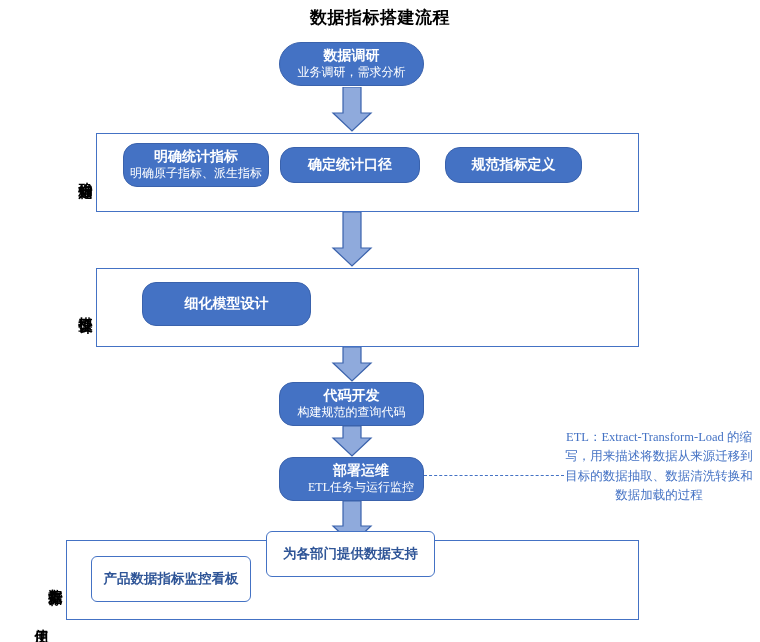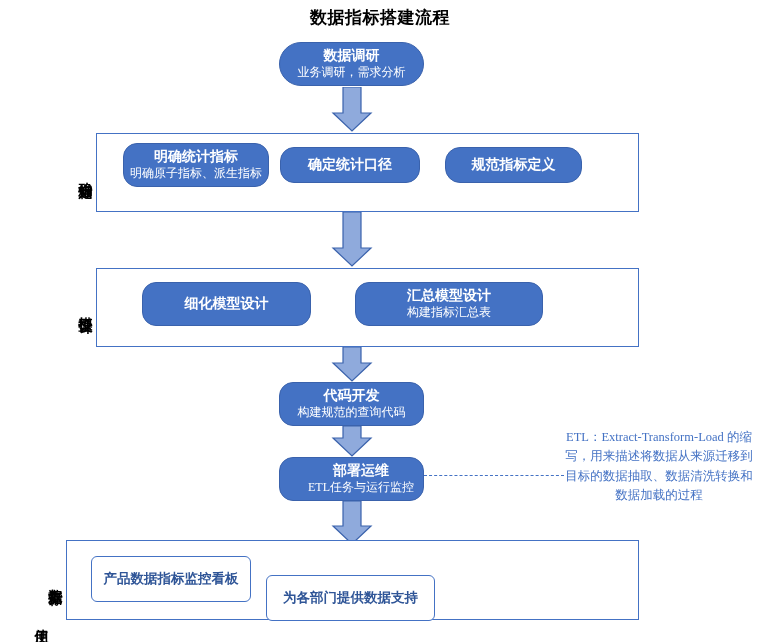--- a/index.html
+++ b/index.html
@@ -163,24 +163,20 @@
   <div class="group-box" style="left:96px; top:268px; width:543px; height:79px;"></div>
 
   <div class="side-label" style="left:56px; top:268px; width:36px; height:79px;">
     <span class="vcol">模型设计</span>
   </div>
 
   <div class="pbox" style="left:142px; top:282px; width:169px; height:44px;gap:20px;">
     <div class="t1">细化模型设计</div>
   </div>
 
-  <div class="pbox" style="left:355px; top:282px; width:188px; height:44px;">
-    <div class="t1">汇总模型设计</div>
-    <div class="t2">构建指标汇总表</div>
-  </div>
 
   <div class="arrow" style="left:327px; top:347px; width:50px; height:36px;">
     <svg width="50" height="36" viewBox="0 0 50 36">
       <polygon points="16,0 34,0 34,16 44,16 25,34 6,16 16,16" fill="#8FAADC" stroke="#3A62AC" stroke-width="1.2"></polygon>
     </svg>
   </div>
 
   <div class="pbox" style="left:279px; top:382px; width:145px; height:44px;">
     <div class="t1">代码开发</div>
     <div class="t2">构建规范的查询代码</div>
@@ -211,18 +207,18 @@
 
   <div class="side-label" style="left:22px; top:540px; width:40px; height:80px;">
     <span class="vcol secondary">使用</span>
     <span class="vcol">数据指标</span>
   </div>
 
   <div class="obox" style="left:91px; top:556px; width:160px; height:46px;">
     <span>产品数据指标监控看板</span>
   </div>
 
-  <div class="obox" style="left:266px; top:531px; width:169px; height:46px;margin-top:44px;">
+  <div class="obox" style="left:266px; top:531px; width:169px; height:46px;">
     <span>为各部门提供数据支持</span>
   </div>
 
 
 </div>
 
 </body></html>

